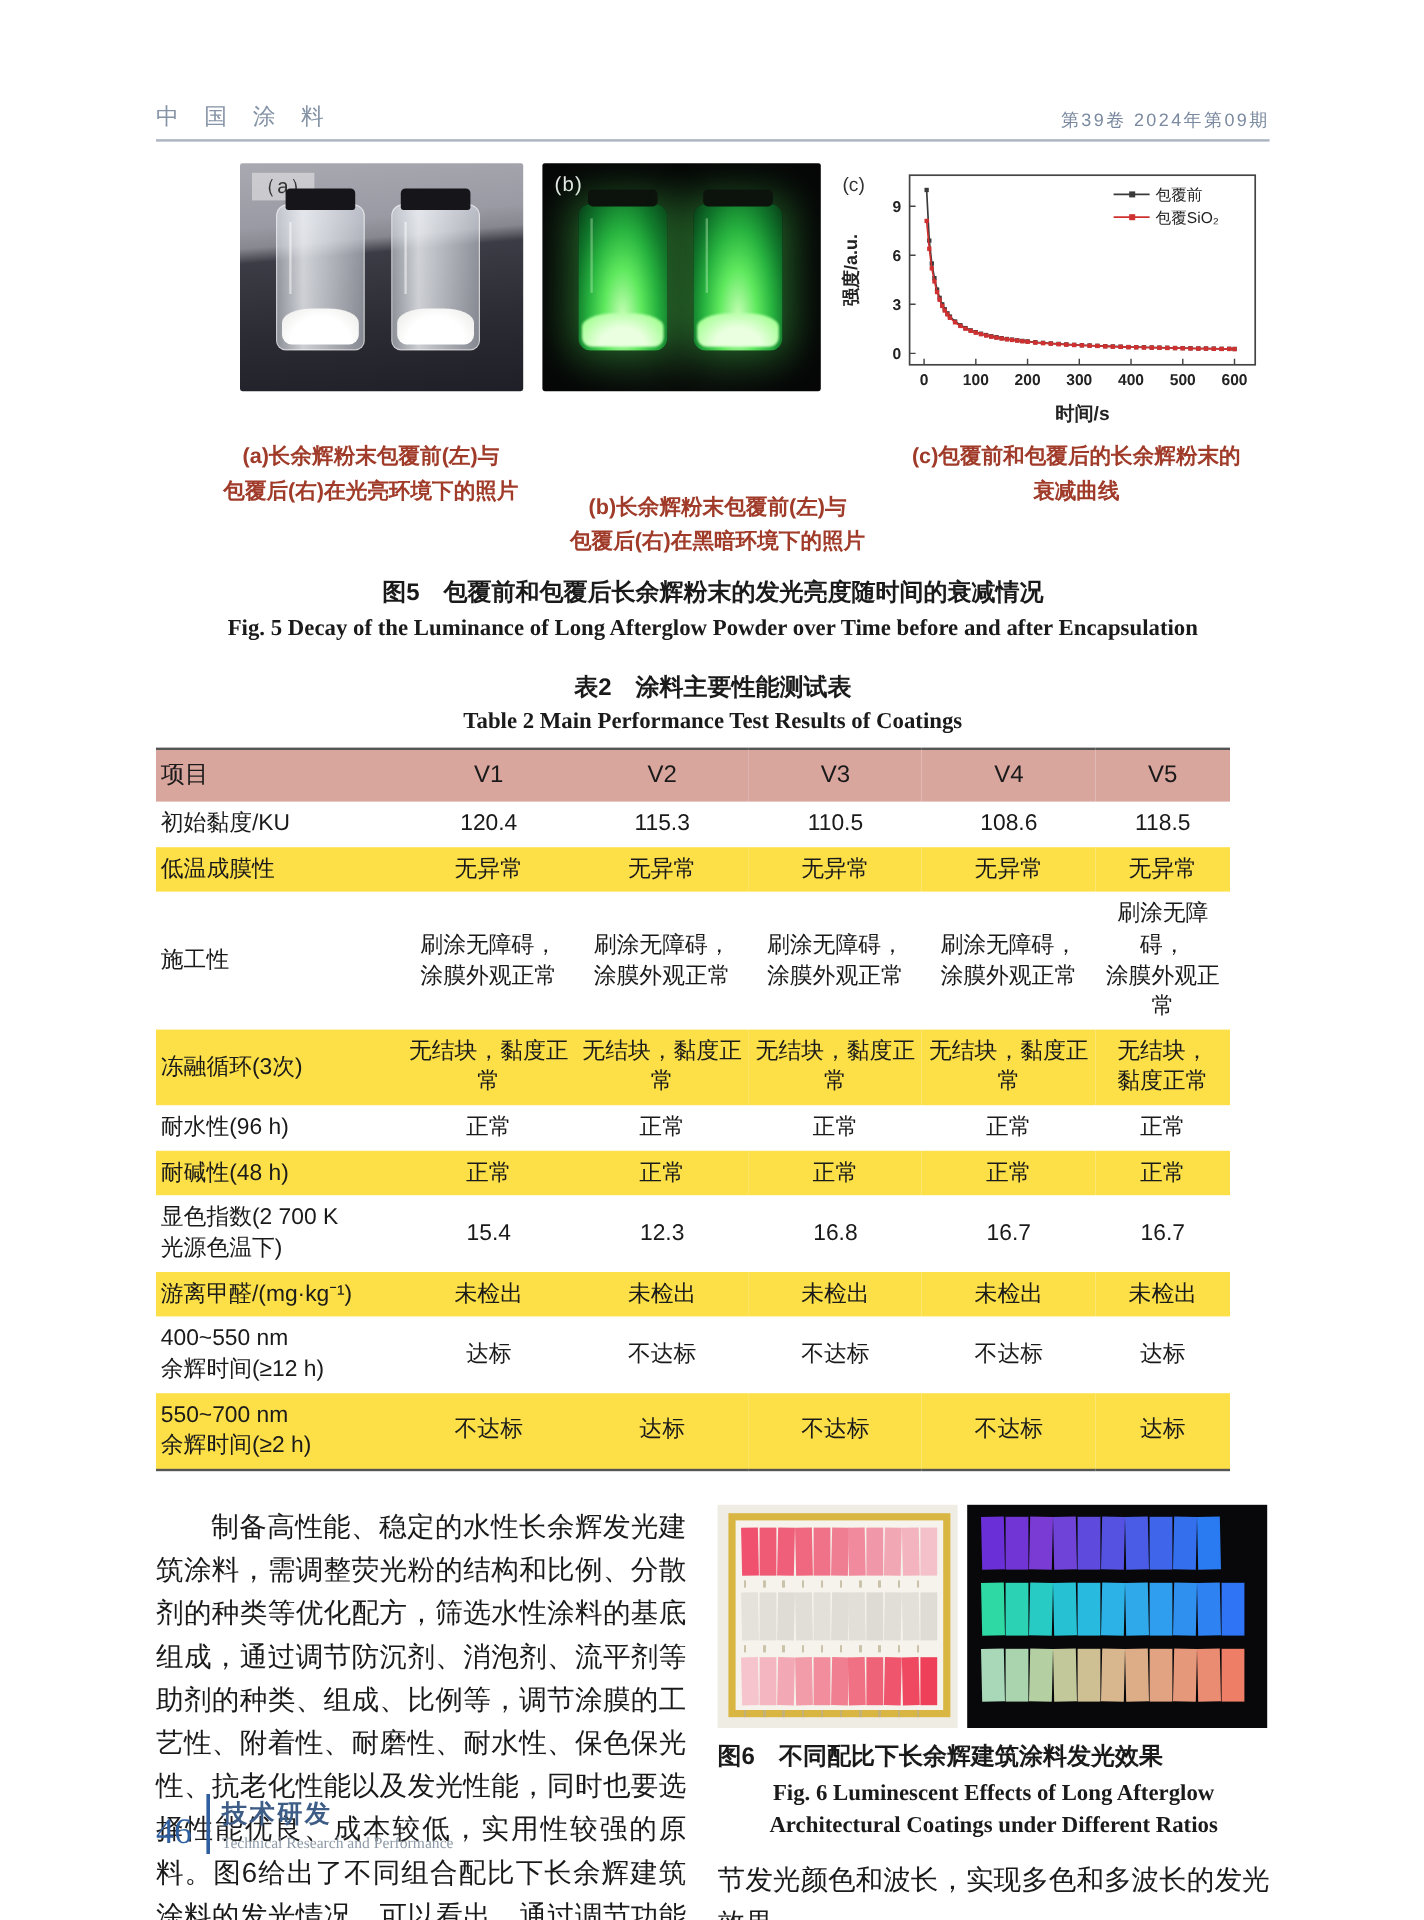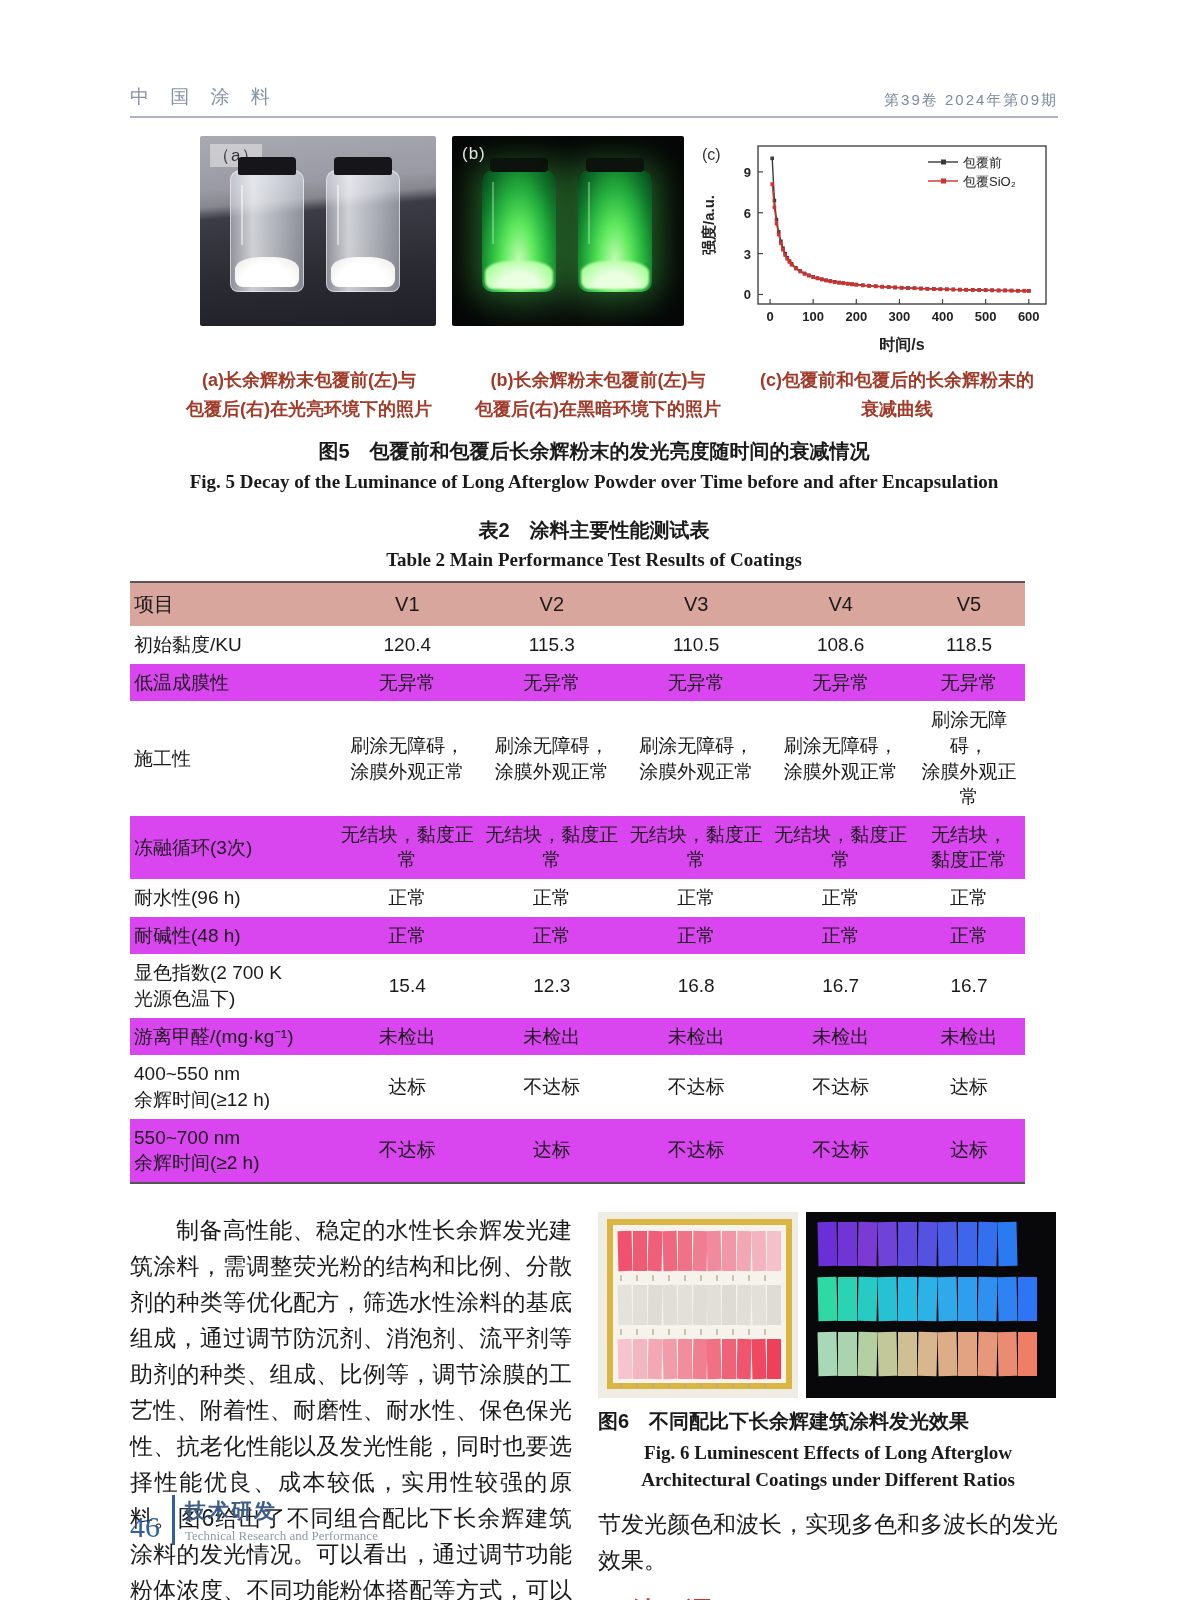--- a/index.html
+++ b/index.html
@@ -33,33 +33,33 @@
   .photo-b .vial .powder { position:absolute; bottom:3px; left:3px; right:3px; height:28px; background:radial-gradient(ellipse at 50% 100%, #eaffe0 40%, #8dff7a 100%); border-radius:40% 40% 8px 8px; filter:blur(1px); }
   .photo-b .vial .mark { position:absolute; top:12px; left:10px; width:2px; height:62px; background:rgba(220,255,210,.35); }
   .v1 { left:30px; } .v2 { left:126px; }
   .chart-box { position:relative; width:360px; height:224px; flex:none; margin-top:-4px; }
   .chart-c-label { position:absolute; top:14px; left:2px; font-size:16px; color:#333; }
 
   
   .captions-row { display:flex; margin-top:10px; }
   .subcaption { color:#a03b2a; font-size:18px; line-height:29px; text-align:center; font-weight:bold; white-space:pre-line; }
   .cap-a { width:330px; margin-left:18px; }
-  .cap-b { width:262px; }
+  .cap-b { width:262px;margin-top:42px; }
   .cap-c { width:330px; margin-left:10px; }
   .figure-caption-zh { text-align:center; font-size:20px; font-weight:bold; margin-top:14px; }
   .figure-caption-en { text-align:center; font-size:19px; font-weight:bold; font-family:"Liberation Serif", serif; margin-top:6px; }
 
   
   .table-title-zh { text-align:center; font-size:20px; font-weight:bold; margin-top:24px; }
   .table-title-en { text-align:center; font-size:19px; font-weight:bold; font-family:Liberation Serif, serif; margin-top:5px; }
   table.perf { border-collapse:collapse; width:895px; margin-top:10px; border-top:2px solid #555; border-bottom:2px solid #555; }
   table.perf th, table.perf td { font-weight:normal; font-size:19px; padding:6px 4px; text-align:center; vertical-align:middle; white-space:pre-line; line-height:1.35; }
   table.perf thead th { font-size:20px; padding:8px 4px; }
   table.perf .item-col { text-align:left; width:205px; }
-  table.perf tr.shaded { background:#d946ef; }
+  table.perf tr.shaded { background:#fde047; }
   table.perf thead tr { background:#d9a69e; }
 
   
   .columns { display:flex; margin-top:28px; gap:26px; }
   .col-left { width:442px; }
   .col-right { width:460px; }
   .body-p { font-size:23px; line-height:36px; text-align:justify; text-indent:2em; }
   .body-p.noindent { text-indent:0; }
   .section-heading { color:#c23a28; font-size:26px; font-weight:bold; margin:16px 0 10px 0; letter-spacing:2px; }
   .section-heading .num { margin-right:18px; letter-spacing:0; }

